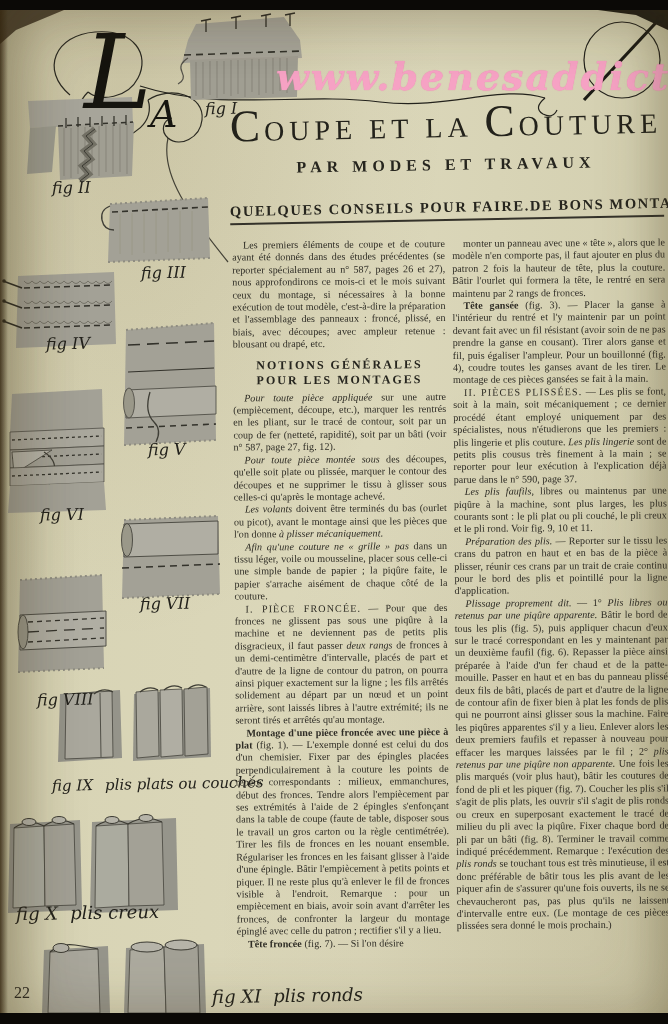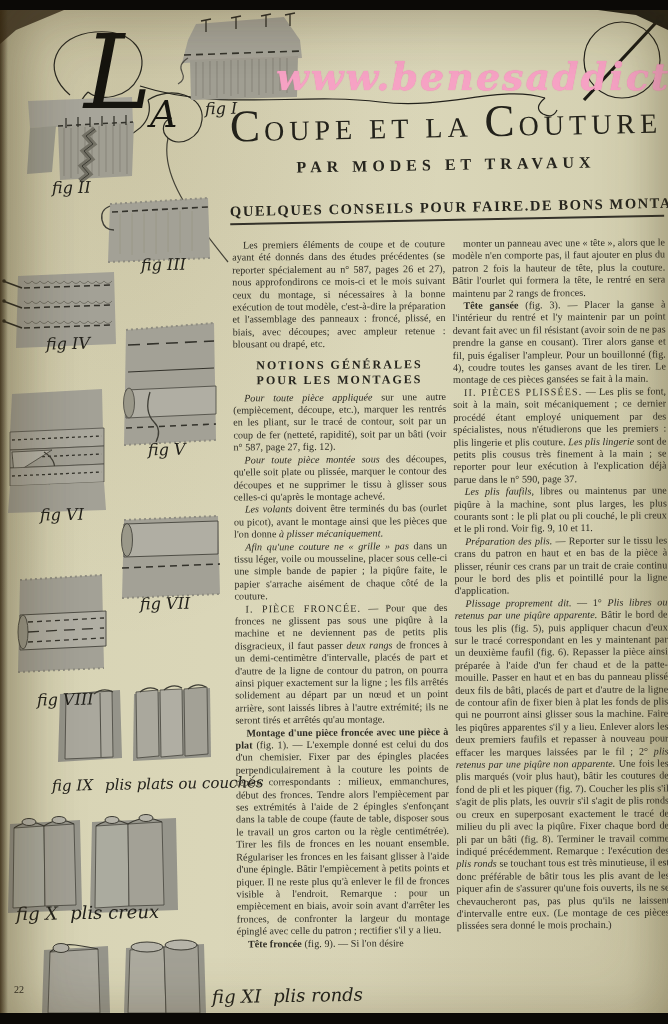--- a/index.html
+++ b/index.html
@@ -46,21 +46,21 @@
   .em{font-style:italic}
   .notions{margin:7px 0 4px;text-align:center;text-indent:0;font-weight:bold;
     font-size:12px;letter-spacing:2px;line-height:15px;color:#26251e}
   .caption{position:absolute;z-index:3;font-family:"DejaVu Serif",serif;font-style:italic;
     color:#23221c;white-space:pre;transform:rotate(-1deg)}
   .cap-s{font-size:16px}
   .cap9{font-size:15px}
   .cap10{font-size:18px}
   .cap11{font-size:18px}
   .cap-note{margin-left:12px}
-  .page-num{position:absolute;left:14px;top:984px;z-index:3;font-size:10px;color:#2c2a23}
+  .page-num{position:absolute;left:14px;top:984px;z-index:3;font-size:16px;color:#2c2a23}
 </style>
 </head>
 <body>
 
 <div class="page">
   <div class="bar-top"></div>
   <div class="bar-bottom"></div>
   <div class="edge-left"></div>
 
   <svg class="svg-layer" width="668" height="1024" viewBox="0 0 668 1024">
@@ -226,35 +226,35 @@
   <div class="text-area">
     <div class="col col-left">
       <p class="para"><span>Les premiers éléments de coupe et de couture ayant été donnés dans des études précédentes (se reporter spécialement au n° 587, pages 26 et 27), nous approfondirons ce mois-ci et le mois suivant ceux du montage, si nécessaires à la bonne exécution de tout modèle, c'est-à-dire la préparation et l'assemblage des panneaux : froncé, plissé, en biais, avec découpes; avec ampleur retenue : blousant ou drapé, etc.</span></p>
       <div class="notions"><span>NOTIONS GÉNÉRALES</span><br><span>POUR LES MONTAGES</span></div>
       <p class="para"><span class="lead-i">Pour toute pièce appliquée</span><span> sur une autre (empiècement, découpe, etc.), marquer les rentrés en les pliant, sur le tracé de contour, soit par un coup de fer (netteté, rapidité), soit par un bâti (voir n° 587, page 27, fig. 12).</span></p>
       <p class="para"><span class="lead-i">Pour toute pièce montée sous</span><span> des découpes, qu'elle soit plate ou plissée, marquer le contour des découpes et ne supprimer le tissu à glisser sous celles-ci qu'après le montage achevé.</span></p>
       <p class="para"><span class="lead-i">Les volants</span><span> doivent être terminés du bas (ourlet ou picot), avant le montage ainsi que les pièces que l'on donne </span><span class="em">à plisser mécaniquement</span><span>.</span></p>
       <p class="para"><span class="lead-i">Afin qu'une couture ne « grille » pas</span><span> dans un tissu léger, voile ou mousseline, placer sous celle-ci une simple bande de papier ; la piqûre faite, le papier s'arrache aisément de chaque côté de la couture.</span></p>
       <p class="para"><span class="lead-b-sp">I. PIÈCE FRONCÉE.</span><span> — Pour que des fronces ne glissent pas sous une piqûre à la machine et ne deviennent pas de petits plis disgracieux, il faut passer </span><span class="em">deux rangs</span><span> de fronces à un demi-centimètre d'intervalle, placés de part et d'autre de la ligne de contour du patron, on pourra ainsi piquer exactement sur la ligne ; les fils arrêtés solidement au départ par un nœud et un point arrière, sont laissés libres à l'autre extrémité; ils ne seront tirés et arrêtés qu'au montage.</span></p>
       <p class="para"><span class="lead-b">Montage d'une pièce froncée avec une pièce à plat</span><span> (fig. 1). — L'exemple donné est celui du dos d'un chemisier. Fixer par des épingles placées perpendiculairement à la couture les points de repère correspondants : milieux, emmanchures, début des fronces. Tendre alors l'empiècement par ses extrémités à l'aide de 2 épingles s'enfonçant dans la table de coupe (faute de table, disposer sous le travail un gros carton ou la règle centimétrée). Tirer les fils de fronces en les nouant ensemble. Régulariser les fronces en les faisant glisser à l'aide d'une épingle. Bâtir l'empiècement à petits points et piquer. Il ne reste plus qu'à enlever le fil de fronces visible à l'endroit. Remarque : pour un empiècement en biais, avoir soin avant d'arrêter les fronces, de confronter la largeur du montage épinglé avec celle du patron ; rectifier s'il y a lieu.</span></p>
-      <p class="para"><span class="lead-b">Tête froncée</span><span> (fig. 9). — Si l'on désire</span></p>
+      <p class="para"><span class="lead-b">Tête froncée</span><span> (fig. 7). — Si l'on désire</span></p>
     </div>
     <div class="col col-right">
       <p class="para"><span>monter un panneau avec une « tête », alors que le modèle n'en comporte pas, il faut ajouter en plus du patron 2 fois la hauteur de tête, plus la couture. Bâtir l'ourlet qui formera la tête, le rentré en sera maintenu par 2 rangs de fronces.</span></p>
       <p class="para"><span class="lead-b">Tête gansée</span><span> (fig. 3). — Placer la ganse à l'intérieur du rentré et l'y maintenir par un point devant fait avec un fil résistant (avoir soin de ne pas prendre la ganse en cousant). Tirer alors ganse et fil, puis égaliser l'ampleur. Pour un bouillonné (fig. 4), coudre toutes les ganses avant de les tirer. Le montage de ces pièces gansées se fait à la main.</span></p>
       <p class="para"><span class="lead-b-sp">II. PIÈCES PLISSÉES.</span><span> — Les plis se font, soit à la main, soit mécaniquement ; ce dernier procédé étant employé uniquement par des spécialistes, nous n'étudierons que les premiers : plis lingerie et plis couture. </span><span class="em">Les plis lingerie</span><span> sont de petits plis cousus très finement à la main ; se reporter pour leur exécution à l'explication déjà parue dans le n° 590, page 37.</span></p>
       <p class="para"><span class="lead-i">Les plis faufils</span><span>, libres ou maintenus par une piqûre à la machine, sont plus larges, les plus courants sont : le pli plat ou pli couché, le pli creux et le pli rond. Voir fig. 9, 10 et 11.</span></p>
       <p class="para"><span class="lead-i">Préparation des plis.</span><span> — Reporter sur le tissu les crans du patron en haut et en bas de la pièce à plisser, réunir ces crans par un trait de craie continu pour le bord des plis et pointillé pour la ligne d'application.</span></p>
       <p class="para"><span class="lead-i">Plissage proprement dit.</span><span> — 1° </span><span class="em">Plis libres ou retenus par une piqûre apparente.</span><span> Bâtir le bord de tous les plis (fig. 5), puis appliquer chacun d'eux sur le tracé correspondant en les y maintenant par un deuxième faufil (fig. 6). Repasser la pièce ainsi préparée à l'aide d'un fer chaud et de la patte-mouille. Passer en haut et en bas du panneau plissé deux fils de bâti, placés de part et d'autre de la ligne de contour afin de fixer bien à plat les fonds de plis qui ne pourront ainsi glisser sous la machine. Faire les piqûres apparentes s'il y a lieu. Enlever alors les deux premiers faufils et repasser à nouveau pour effacer les marques laissées par le fil ; 2° </span><span class="em">plis retenus par une piqûre non apparente.</span><span> Une fois les plis marqués (voir plus haut), bâtir les coutures de fond de pli et les piquer (fig. 7). Coucher les plis s'il s'agit de plis plats, les ouvrir s'il s'agit de plis ronds ou creux en superposant exactement le tracé de milieu du pli avec la piqûre. Fixer chaque bord de pli par un bâti (fig. 8). Terminer le travail comme indiqué précédemment. Remarque : l'exécution des </span><span class="em">plis ronds</span><span> se touchant tous est très minutieuse, il est donc préférable de bâtir tous les plis avant de les piquer afin de s'assurer qu'une fois ouverts, ils ne se chevaucheront pas, pas plus qu'ils ne laissent d'intervalle entre eux. (Le montage de ces pièces plissées sera donné le mois prochain.)</span></p>
     </div>
   </div>
 
   <div class="caption cap-s" style="left:205px;top:99px">fig I</div>
   <div class="caption cap-s" style="left:52px;top:178px">fig II</div>
-  <div class="caption cap-s" style="left:141px;top:255px">fig III</div>
+  <div class="caption cap-s" style="left:141px;top:263px">fig III</div>
   <div class="caption cap-s" style="left:46px;top:334px">fig IV</div>
   <div class="caption cap-s" style="left:148px;top:440px">fig V</div>
   <div class="caption cap-s" style="left:40px;top:505px">fig VI</div>
   <div class="caption cap-s" style="left:140px;top:594px">fig VII</div>
   <div class="caption cap-s" style="left:37px;top:690px">fig VIII</div>
   <div class="caption cap9" style="left:52px;top:775px"><span>fig IX</span><span class="cap-note">plis plats ou couchés</span></div>
   <div class="caption cap10" style="left:16px;top:902px"><span>fig X</span><span class="cap-note">plis creux</span></div>
   <div class="caption cap11" style="left:212px;top:985px"><span>fig XI</span><span class="cap-note">plis ronds</span></div>
 
   <div class="page-num">22</div>

